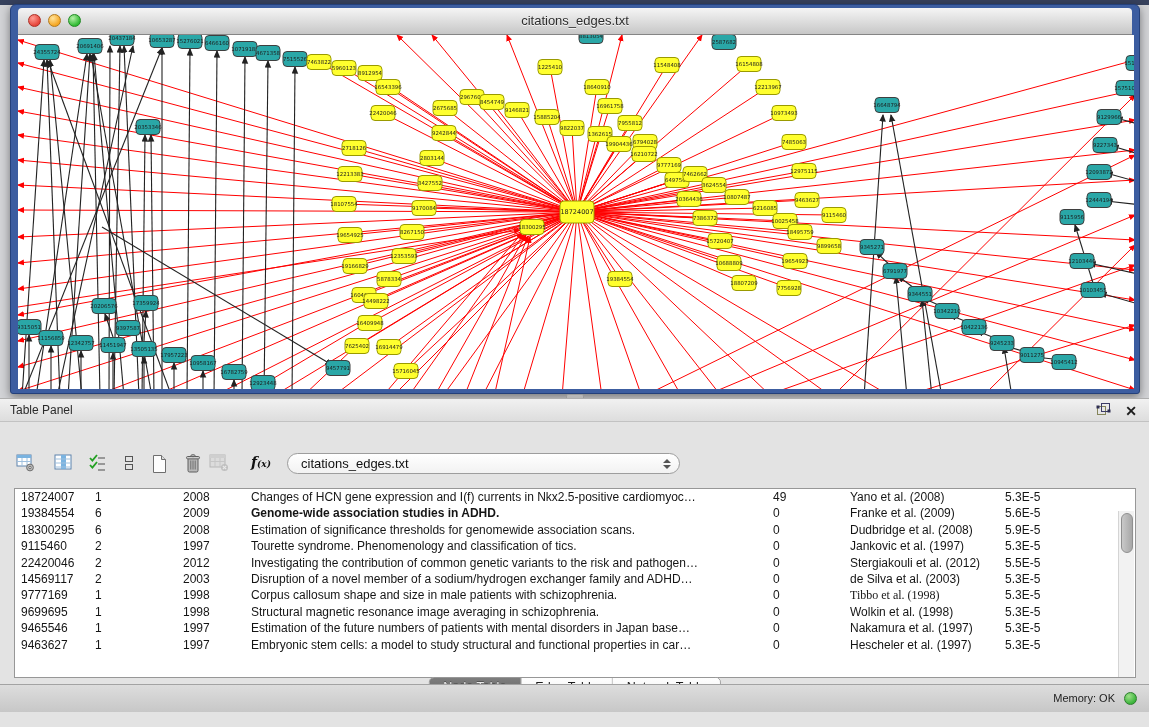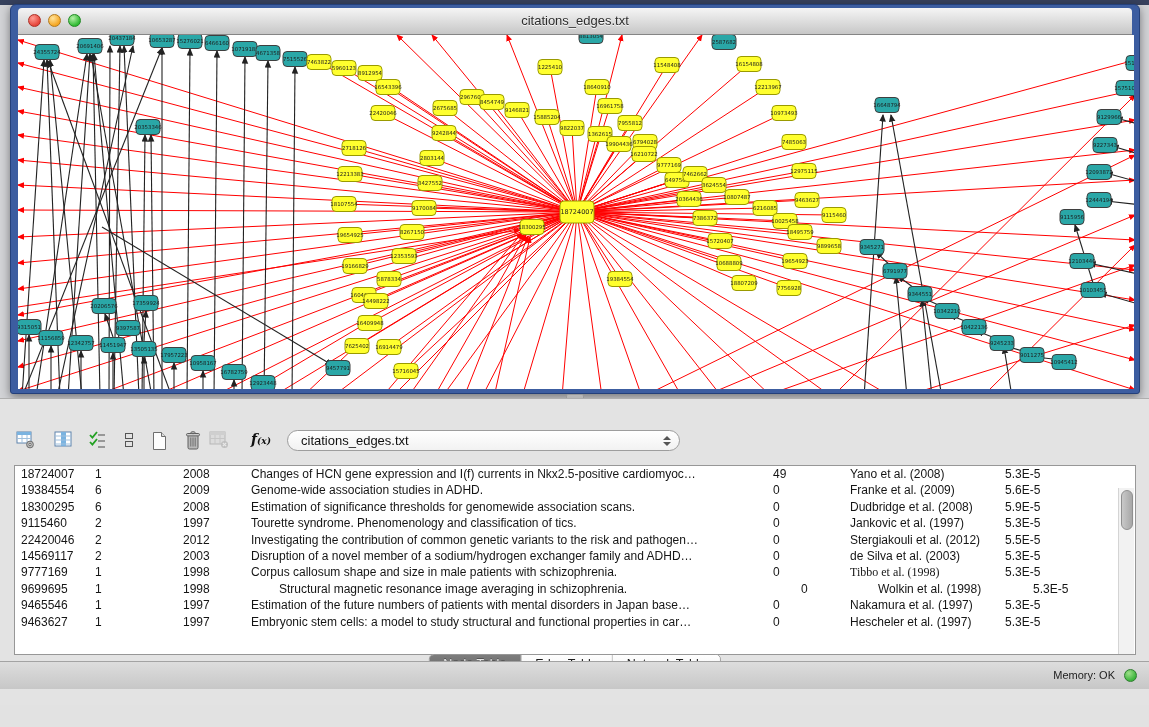--- a/index.html
+++ b/index.html
@@ -709,20 +709,34 @@
               <text x="530" y="223.944" font-size="5.4" text-anchor="middle" fill="#1c1c1c" font-family="DejaVu Sans, sans-serif">18300295</text>
             </g>
           </g>
         </svg>
     </div>
   </div>
 
   <div class="splitter"></div>
 
   <div class="tpanel">
+    <div class="ptitlebar">
+      <div class="ptitle">Table Panel</div>
+      <div class="ptools">
+        <span>
+          <svg width="15" height="14" viewBox="0 0 15 14">
+            <rect x="1.5" y="4.5" width="8" height="8" fill="none" stroke="#85855a"></rect>
+            <rect x="5.5" y="1.5" width="8" height="8" fill="none" stroke="#3c3c66"></rect>
+            <rect x="0.5" y="3.5" width="3" height="3" fill="#2e2e52"></rect>
+            <rect x="11.5" y="7.5" width="3" height="3" fill="#2e2e52"></rect>
+          </svg>
+        </span>
+        <span class="xicon">✕</span>
+      </div>
+    </div>
 
     <div class="pbody">
 
       <div class="tbtn" style="left:14px">
         <svg width="19" height="18" viewBox="0 0 19 18">
           <rect x="1" y="1" width="14" height="11" fill="#fff" stroke="#5f84ad"></rect>
           <rect x="1" y="1" width="14" height="3" fill="#7ab3e0"></rect>
           <line x1="1" y1="7.5" x2="15" y2="7.5" stroke="#9fc0de"></line>
             <line x1="6" y1="4" x2="6" y2="12" stroke="#9fc0de"></line>
             <line x1="11" y1="4" x2="11" y2="12" stroke="#9fc0de"></line>
@@ -801,21 +815,21 @@
               <div class="td" style="width: 68px;">2008</div>
               <div class="td" style="width: 522px;">Changes of HCN gene expression and I(f) currents in Nkx2.5-positive cardiomyoc…</div>
               <div class="td" style="width: 77px;">49</div>
               <div class="td" style="width: 155px;">Yano et al. (2008)</div>
               <div class="td" style="width: 106px;">5.3E-5</div>
             </div>
             <div class="trow">
               <div class="td" style="width: 74px;">19384554</div>
               <div class="td" style="width: 88px;">6</div>
               <div class="td" style="width: 68px;">2009</div>
-              <div class="td" style="width: 522px;">Genome-wide association studies in ADHD.</div>
+              <div class="td" style="width: 522px; font-weight: bold;">Genome-wide association studies in ADHD.</div>
               <div class="td" style="width: 77px;">0</div>
               <div class="td" style="width: 155px;">Franke et al. (2009)</div>
               <div class="td" style="width: 106px;">5.6E-5</div>
             </div>
             <div class="trow">
               <div class="td" style="width: 74px;">18300295</div>
               <div class="td" style="width: 88px;">6</div>
               <div class="td" style="width: 68px;">2008</div>
               <div class="td" style="width: 522px;">Estimation of significance thresholds for genomewide association scans.</div>
               <div class="td" style="width: 77px;">0</div>
@@ -855,21 +869,21 @@
               <div class="td" style="width: 68px;">1998</div>
               <div class="td" style="width: 522px;">Corpus callosum shape and size in male patients with schizophrenia.</div>
               <div class="td" style="width: 77px;">0</div>
               <div class="td" style="width: 155px; font-family: Liberation Serif, serif;">Tibbo et al. (1998)</div>
               <div class="td" style="width: 106px;">5.3E-5</div>
             </div>
             <div class="trow">
               <div class="td" style="width: 74px;">9699695</div>
               <div class="td" style="width: 88px;">1</div>
               <div class="td" style="width: 68px;">1998</div>
-              <div class="td" style="width: 522px; margin-left: 28px;">Structural magnetic resonance image averaging in schizophrenia.</div>
+              <div class="td" style="width: 522px;">Structural magnetic resonance image averaging in schizophrenia.</div>
               <div class="td" style="width: 77px;">0</div>
               <div class="td" style="width: 155px;">Wolkin et al. (1998)</div>
               <div class="td" style="width: 106px;">5.3E-5</div>
             </div>
             <div class="trow">
               <div class="td" style="width: 74px;">9465546</div>
               <div class="td" style="width: 88px;">1</div>
               <div class="td" style="width: 68px;">1997</div>
               <div class="td" style="width: 522px;">Estimation of the future numbers of patients with mental disorders in Japan base…</div>
               <div class="td" style="width: 77px;">0</div>

